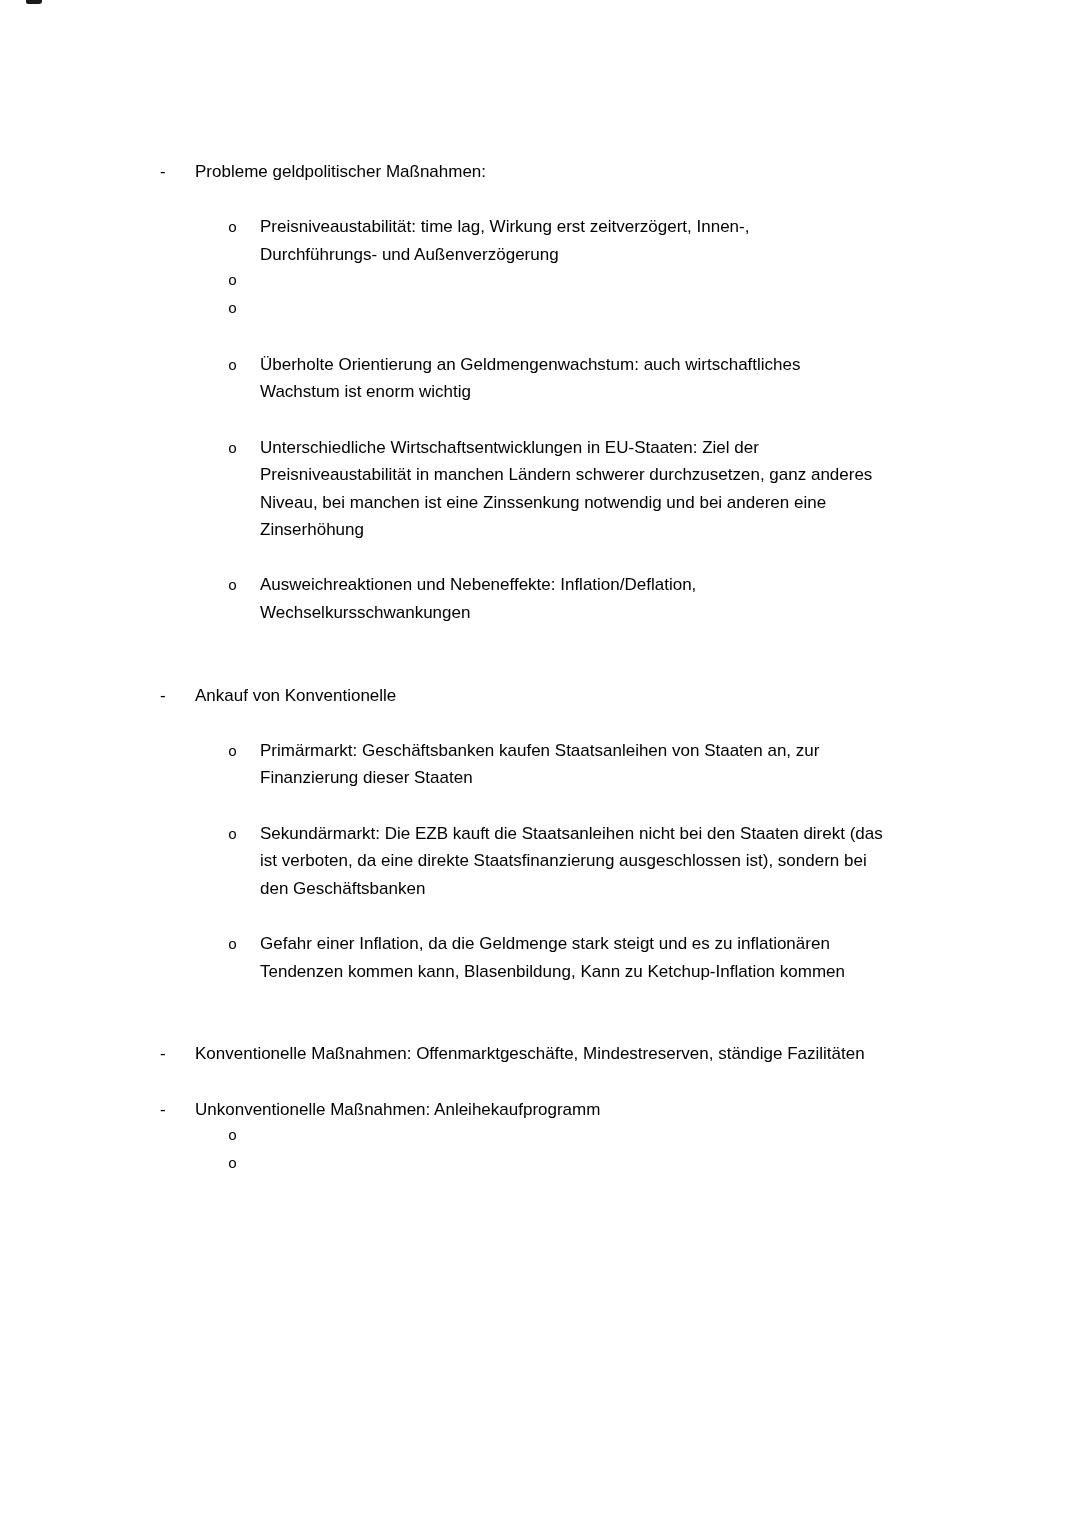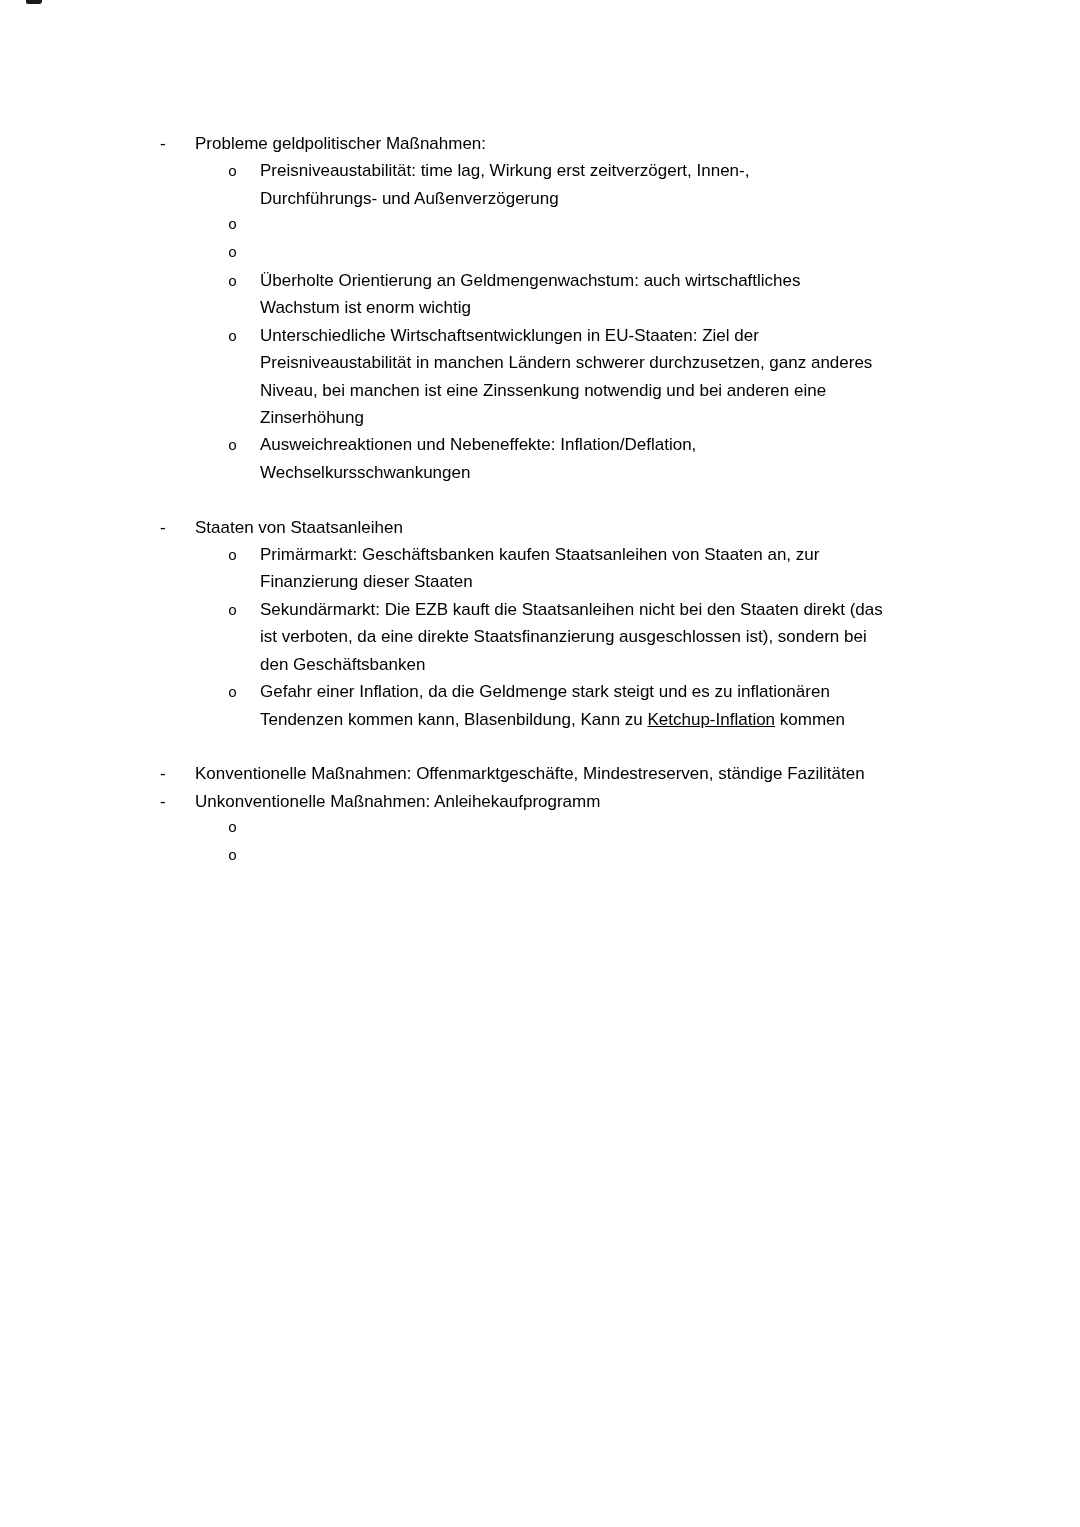--- a/index.html
+++ b/index.html
@@ -41,22 +41,23 @@
   .row.l2 { padding-left: 68px; }
   .row.l2 .mk2 {
     width: 32px;
     flex: none;
     font-family: "Liberation Mono", monospace;
     font-size: 15px;
   }
   .txt {
     flex: 1;
     white-space: pre-wrap;
+    margin-top: 28px;
   }
-  .underline { text-decoration: underline; }
+  .underline { }
 </style>
 </head>
 <body>
 
 <div class="scan-artifact"></div>
 
 <div class="page">
 
   <section class="doc-section">
     <div class="row l1">
@@ -89,21 +90,21 @@
     <div class="row l2">
       <span class="mk2">o</span>
       <span class="txt">Ausweichreaktionen und Nebeneffekte: Inflation/Deflation,
 Wechselkursschwankungen</span>
     </div>
   </section>
 
   <section class="doc-section gap-before">
     <div class="row l1">
       <span class="mk1">-</span>
-      <span class="txt">Staaten von Staatsanleihen</span>
+      <span class="txt">Ankauf von Konventionelle</span>
     </div>
     <div class="row l2">
       <span class="mk2">o</span>
       <span class="txt">Primärmarkt: Geschäftsbanken kaufen Staatsanleihen von Staaten an, zur
 Finanzierung dieser Staaten</span>
     </div>
     <div class="row l2">
       <span class="mk2">o</span>
       <span class="txt">Sekundärmarkt: Die EZB kauft die Staatsanleihen nicht bei den Staaten direkt (das
 ist verboten, da eine direkte Staatsfinanzierung ausgeschlossen ist), sondern bei

